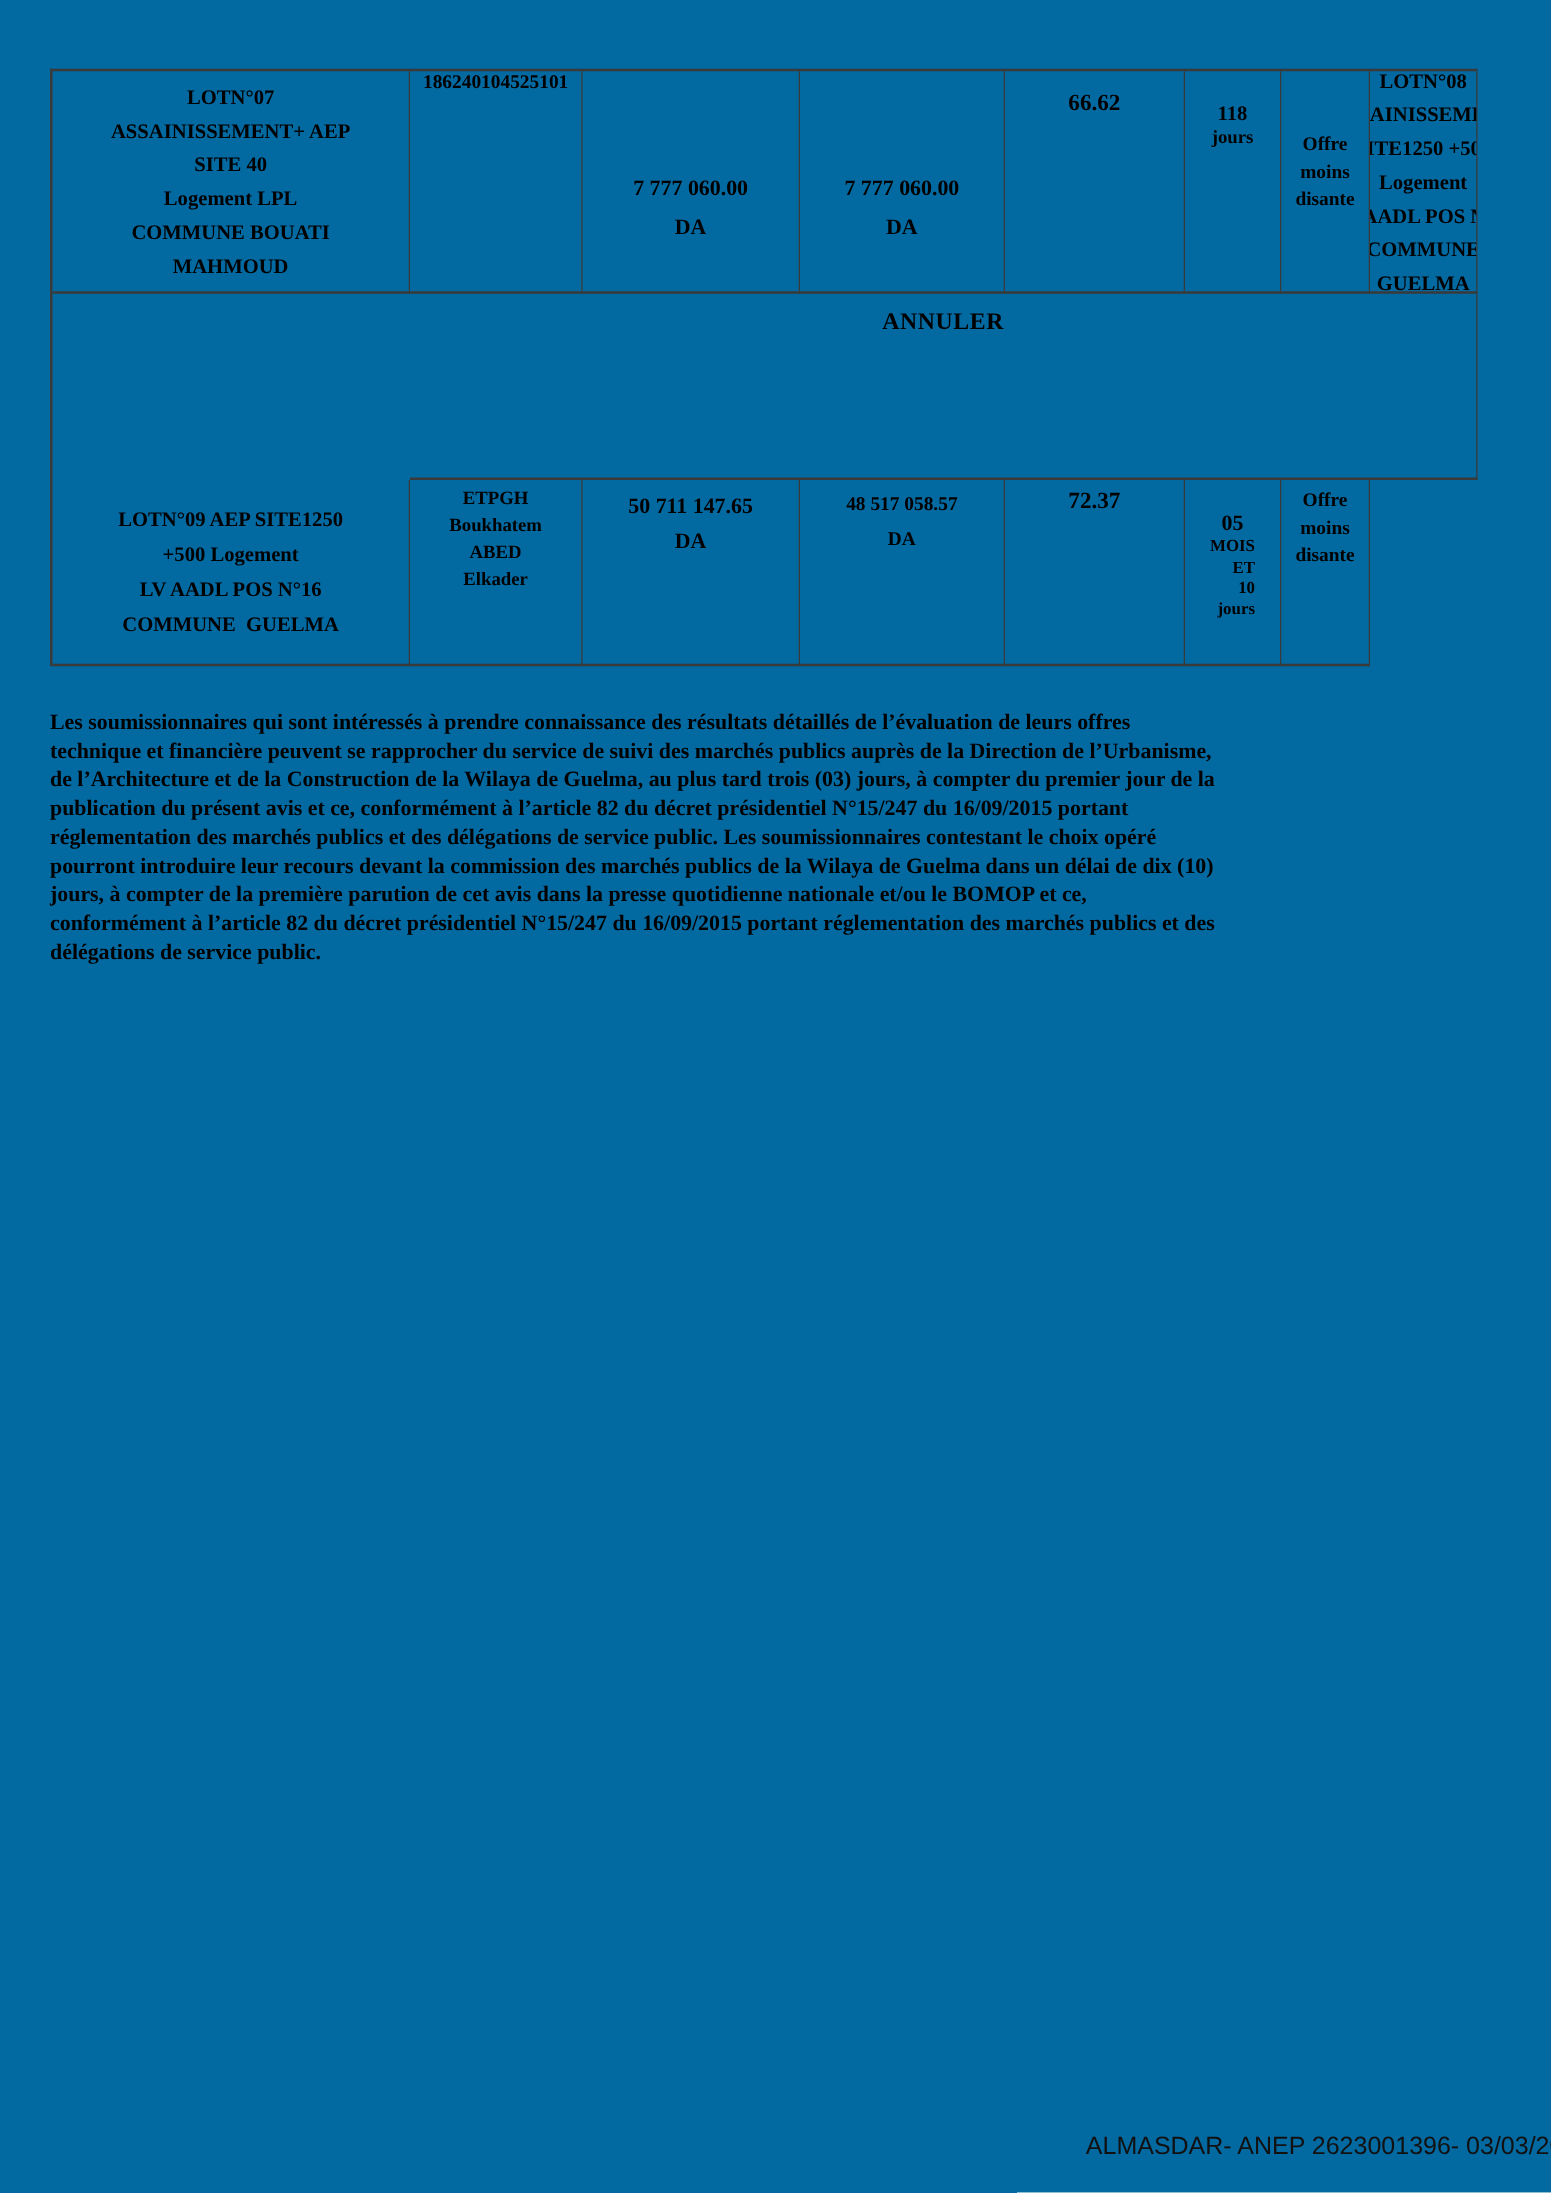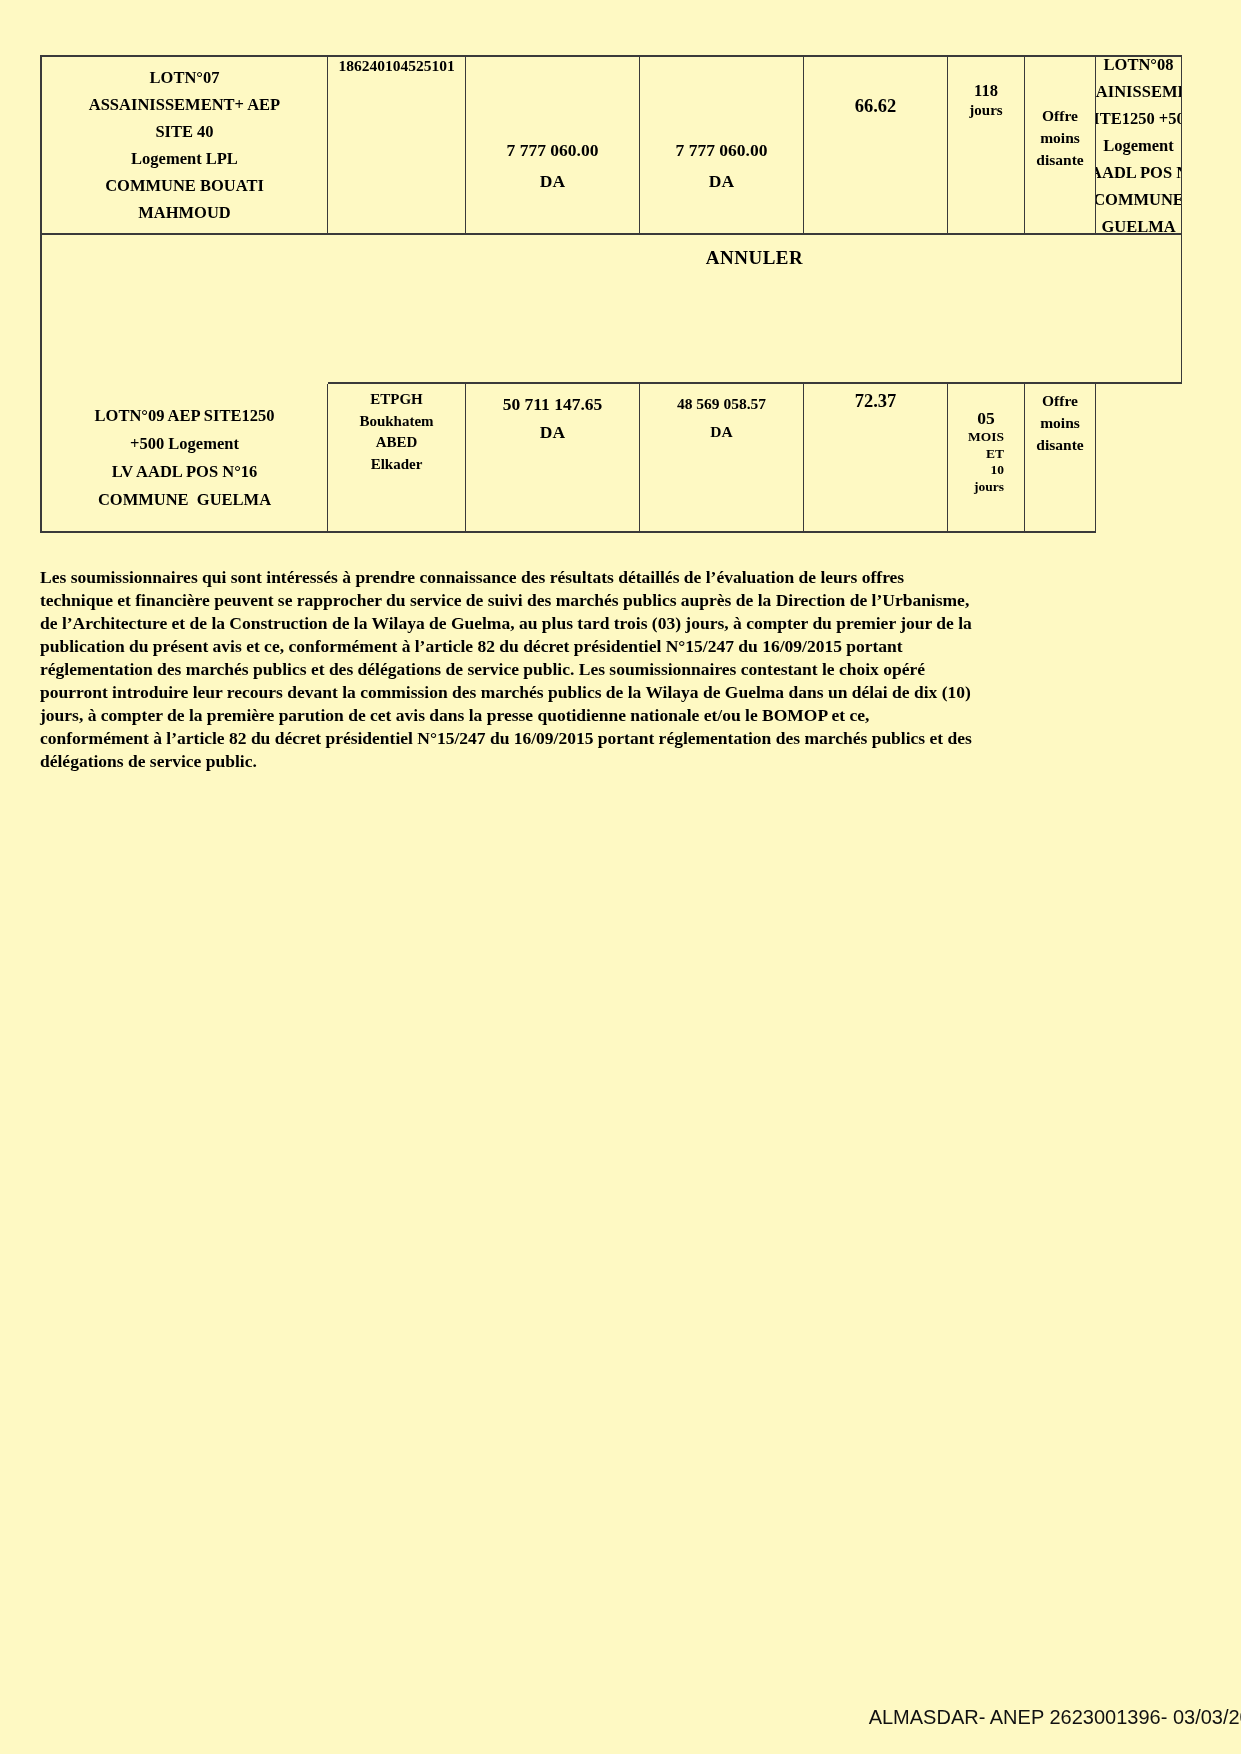--- a/index.html
+++ b/index.html
@@ -1,20 +1,20 @@
 <!DOCTYPE html>
 <html><head>
 <meta charset="utf-8">
 <style>
   html,body { margin:0; padding:0; background:#ffffff; }
   .page {
     position: relative;
     width: 1241px;
     height: 1754px;
-    background: #fef9c3;
+    background: #0369a1;
     color: #000;
     font-family: "Liberation Serif", serif;
     overflow: hidden;
   }
 
   
   .results-table {
     position: absolute;
     left: 40px;
     top: 55px;
@@ -34,21 +34,21 @@
     text-align: center;
     font-weight: bold;
     white-space: pre-wrap;
     overflow: hidden;
   }
 
   .c-lot     { font-size: 16.5px; line-height: 27px; justify-content: center; padding: 2px 6px; }
   .c-company { font-size: 15px;   line-height: 20.5px; padding-top: 32px; }
   .c-nif     { font-size: 15.5px; }
   .c-amount  { font-size: 17.5px; line-height: 31px; padding-top: 78px; }
-  .c-note    { font-size: 18.5px; padding-top: 39px; }
+  .c-note    { font-size: 18.5px; padding-top: 16px; }
   .c-delai   { padding-top: 24px; font-weight: bold; }
   .c-obs     { font-size: 15.5px; line-height: 22px; padding-top: 48px; }
 
   .delai-value { font-size: 16.5px; font-weight: bold; }
   .delai-unit  { font-size: 15px; line-height: 19px; font-weight: bold; white-space: pre-wrap; }
 
   .c-merged {
     grid-column: 2 / 9;
     font-size: 19px;
     letter-spacing: 0.5px;
@@ -131,21 +131,21 @@
     <div class="cell c-lot r3">LOTN°09 AEP SITE1250
 +500 Logement
 LV AADL POS N°16
 COMMUNE  GUELMA</div>
     <div class="cell c-company r3">ETPGH
 Boukhatem
 ABED
 Elkader</div>
     <div class="cell c-amount r3">50 711 147.65
 DA</div>
-    <div class="cell c-amount c-amount2 r3">48 569 058.57
+    <div class="cell c-amount c-amount2 r3">48 517 058.57
 DA</div>
     <div class="cell c-note r3">72.37</div>
     <div class="cell c-delai r3">
       <span class="delai-value">05</span>
       <span class="delai-unit">MOIS
 ET
 10
 jours</span>
     </div>
     <div class="cell c-obs r3">Offre

